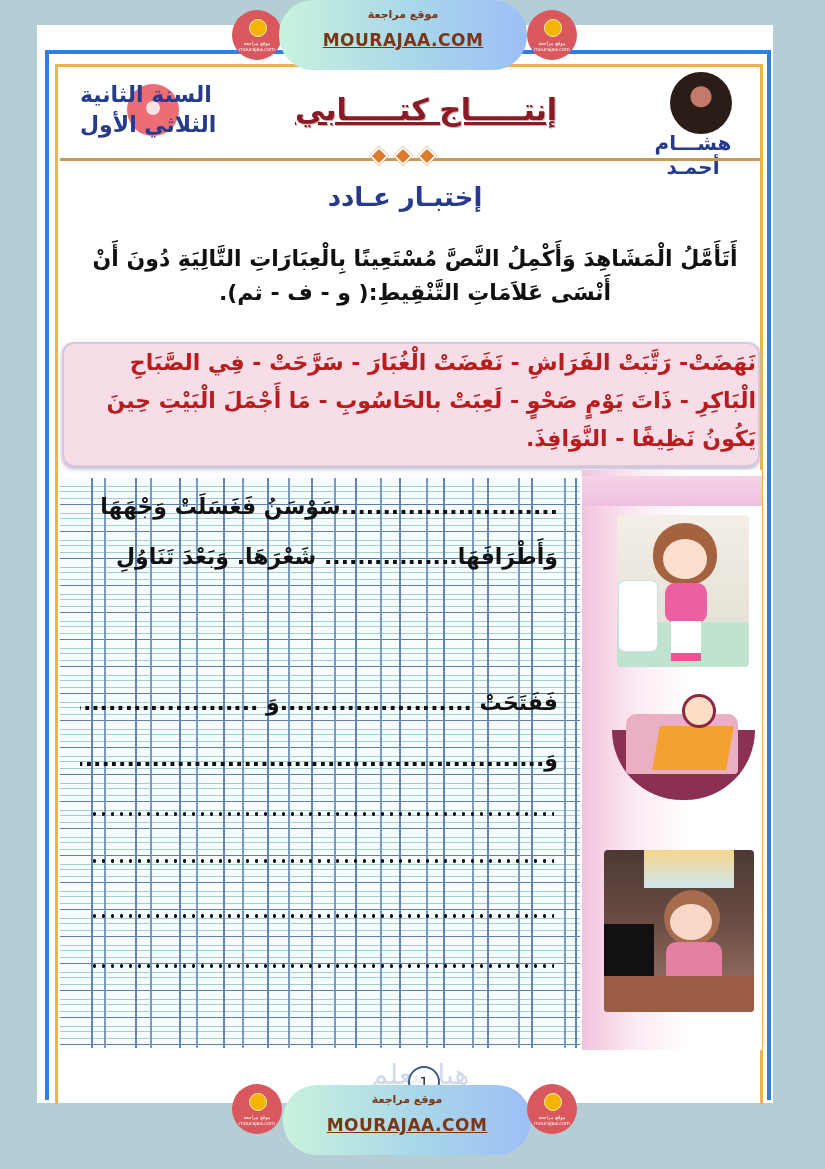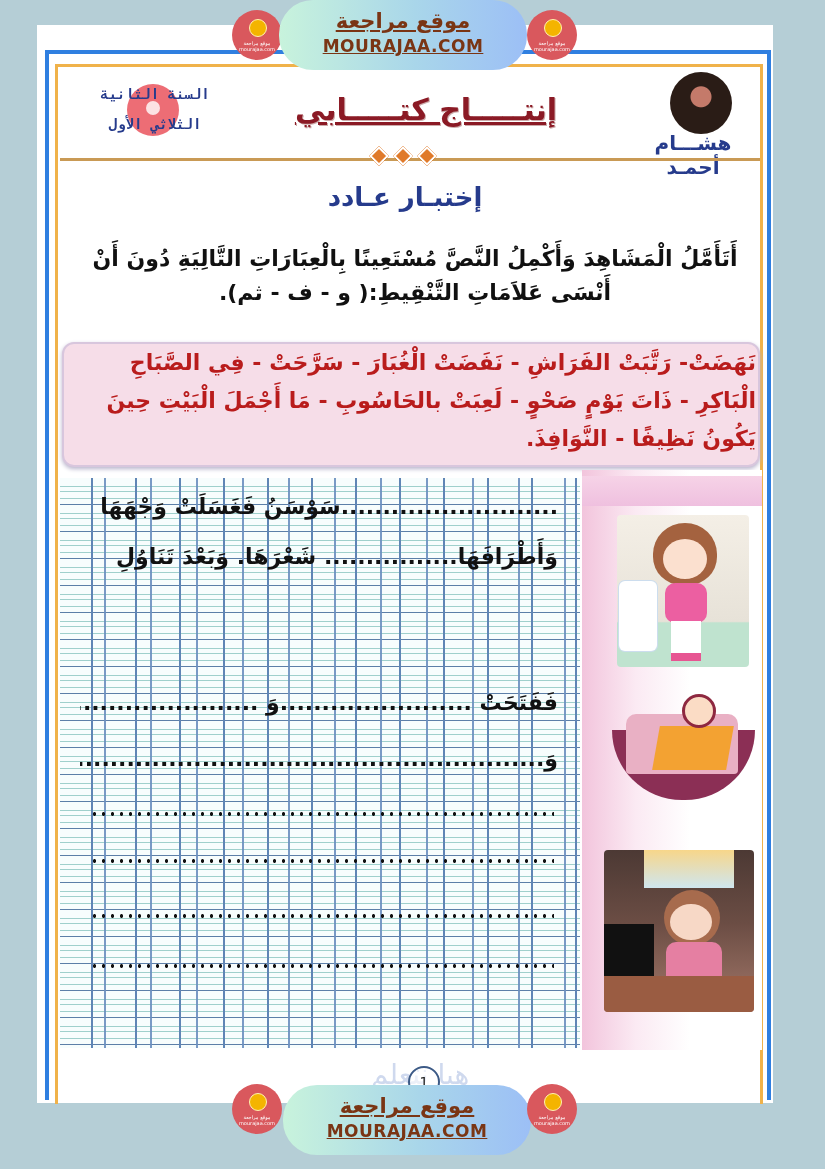--- a/index.html
+++ b/index.html
@@ -1,21 +1,21 @@
 <!DOCTYPE html>
 <html><head>
 <meta charset="utf-8">
 <style>
   html,body{margin:0;padding:0;}
   body{width:825px;height:1169px;background:#b5ced6;position:relative;overflow:hidden;font-family:"DejaVu Sans",sans-serif;}
   .page{position:absolute;left:37px;top:25px;width:736px;height:1078px;background:#fff;}
   .blue-frame{position:absolute;left:45px;top:50px;width:726px;height:1050px;border-left:4px solid #2f7fe0;border-right:4px solid #2f7fe0;border-top:4px solid #2f7fe0;box-sizing:border-box;}
   .orange-frame{position:absolute;left:55px;top:64px;width:708px;height:1040px;border:3px solid #f0b24a;border-bottom:none;box-sizing:border-box;}
   
-  .level{position:absolute;left:80px;top:80px;width:150px;text-align:center;direction:rtl;color:#263b8c;font-weight:bold;font-size:14px;line-height:30px;font-family:Liberation Mono, monospace;}
+  .level{position:absolute;left:80px;top:80px;width:150px;text-align:left;direction:rtl;color:#263b8c;font-weight:bold;font-size:22px;line-height:30px;}
   .flag{position:absolute;left:127px;top:84px;width:52px;height:52px;border-radius:50%;background:rgba(232,72,82,.8);}
   .flag:after{content:"";position:absolute;left:19px;top:17px;width:14px;height:14px;border-radius:50%;background:#fff;opacity:.8;}
   .title{position:absolute;left:270px;top:92px;width:270px;text-align:center;direction:rtl;color:#8b1a25;font-weight:bold;font-size:30px;text-decoration:underline;text-decoration-thickness:3px;text-shadow:1px 1px 0 #caa;margin-left:21px;}
   .avatar{position:absolute;left:670px;top:72px;width:62px;height:62px;border-radius:50%;background:radial-gradient(circle at 50% 40%,#c47a6a 0 10px,#2a1c16 11px);}
   .author{position:absolute;left:628px;top:131px;width:130px;text-align:center;direction:rtl;color:#263b8c;font-weight:bold;font-size:20px;}
   .divider{position:absolute;left:60px;top:158px;width:700px;height:3px;background:#c99a55;}
   .diamonds{position:absolute;left:372px;top:149px;display:flex;gap:10px;}
   .diamonds span{width:14px;height:14px;background:#e07a2a;transform:rotate(45deg);display:block;box-shadow:0 0 0 2px #fff inset;}
   .subtitle{position:absolute;left:280px;top:182px;width:250px;text-align:center;direction:rtl;color:#263b8c;font-weight:bold;font-size:26px;}
   .instr{position:absolute;left:70px;top:242px;width:690px;direction:rtl;text-align:center;color:#111;font-weight:bold;font-size:22px;line-height:34px;}
@@ -54,21 +54,21 @@
   .monitor{position:absolute;left:0;top:74px;width:50px;height:60px;background:#111;}
   .kid2{position:absolute;left:60px;top:40px;width:56px;height:56px;border-radius:50%;background:#a76b4d;}
   .kid2face{position:absolute;left:66px;top:54px;width:42px;height:36px;border-radius:50%;background:#f7d8c6;}
   .kid2body{position:absolute;left:62px;top:92px;width:56px;height:40px;background:#e57fa2;border-radius:10px 10px 0 0;}
   .desk{position:absolute;left:0;top:126px;width:150px;height:36px;background:#9a5c42;}
   
   .watermark{position:absolute;left:330px;top:1058px;width:180px;text-align:center;direction:rtl;color:#cfd9ee;font-size:28px;font-weight:normal;}
   .page-num{position:absolute;left:408px;top:1066px;width:28px;height:28px;border:2px solid #3c5a86;border-radius:50%;text-align:center;font-size:14px;line-height:28px;color:#222;background:rgba(255,255,255,.6);}
   
   .pill{position:absolute;width:248px;height:70px;border-radius:34px;background:linear-gradient(to right,#c8f3dc,#a9d6ea 55%,#9cbff6);text-align:center;color:#7a3514;font-weight:bold;}
-  .pill .ar{display:block;direction:rtl;font-size:21px;text-decoration:underline;margin-top:9px;line-height:24px;}
+  .pill .ar{display:block;direction:rtl;font-size:11px;margin-top:3px;line-height:24px;}
   .pill .en{display:block;font-size:17px;text-decoration:underline;letter-spacing:.5px;line-height:26px;}
   .pill-top{left:279px;top:0px;}
   .pill-bot{left:283px;top:1085px;}
   .logo{position:absolute;width:50px;height:50px;border-radius:50%;background:#d9585d;}
   .logo .coin{position:absolute;left:17px;top:9px;width:16px;height:16px;border-radius:50%;background:#f4b400;border:1px solid #fff2b0;}
   .logo .tag{position:absolute;left:0;top:30px;width:50px;text-align:center;font-size:5px;color:#fff;line-height:6px;}
 </style>
 </head>
 <body>
 

